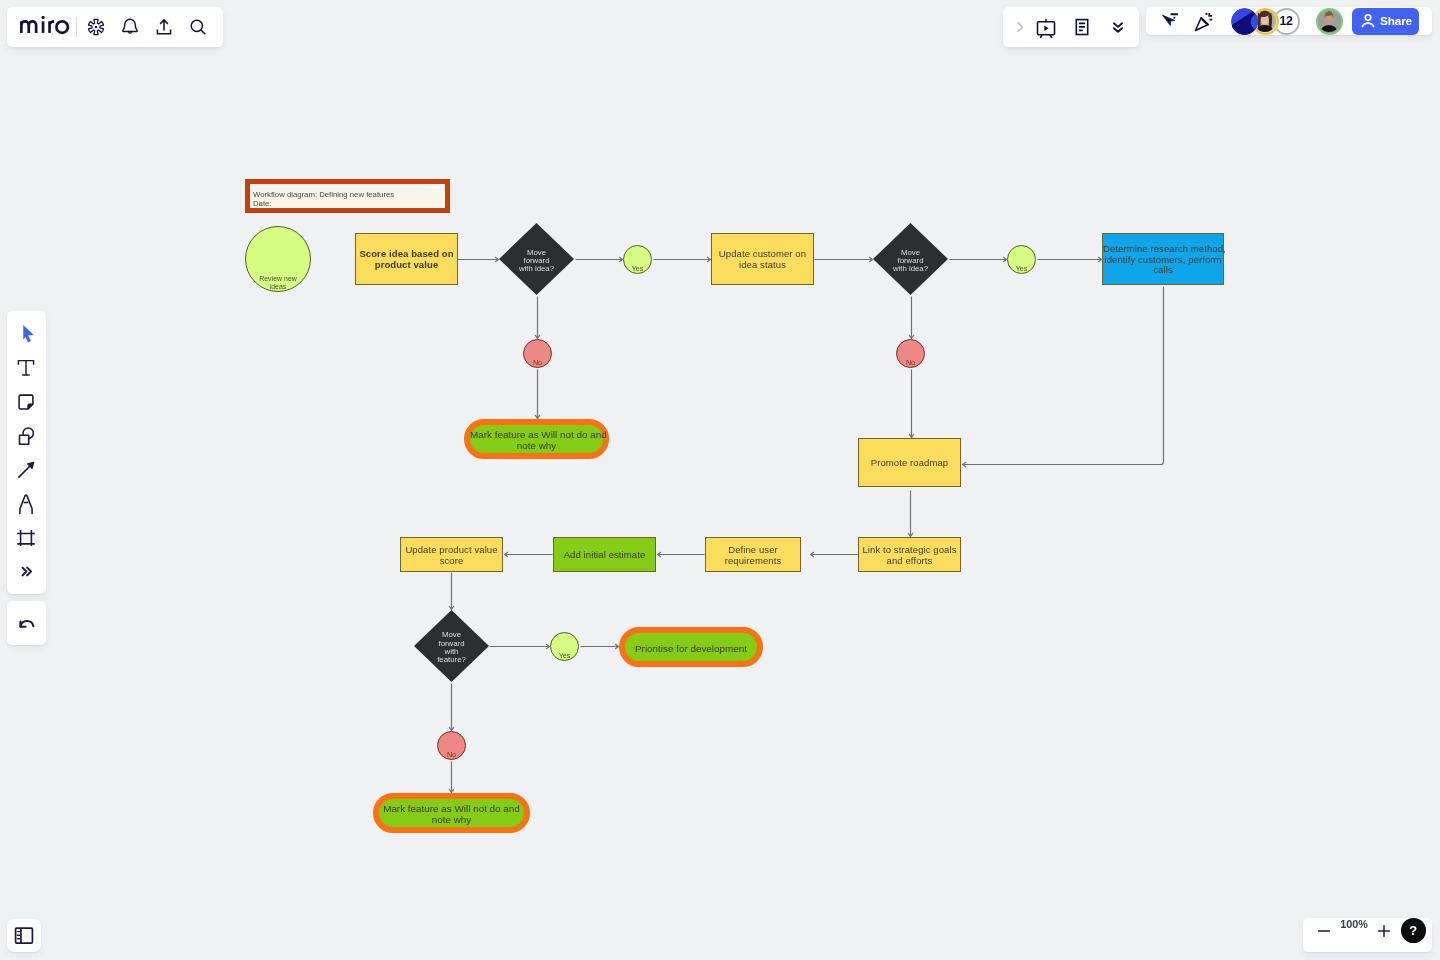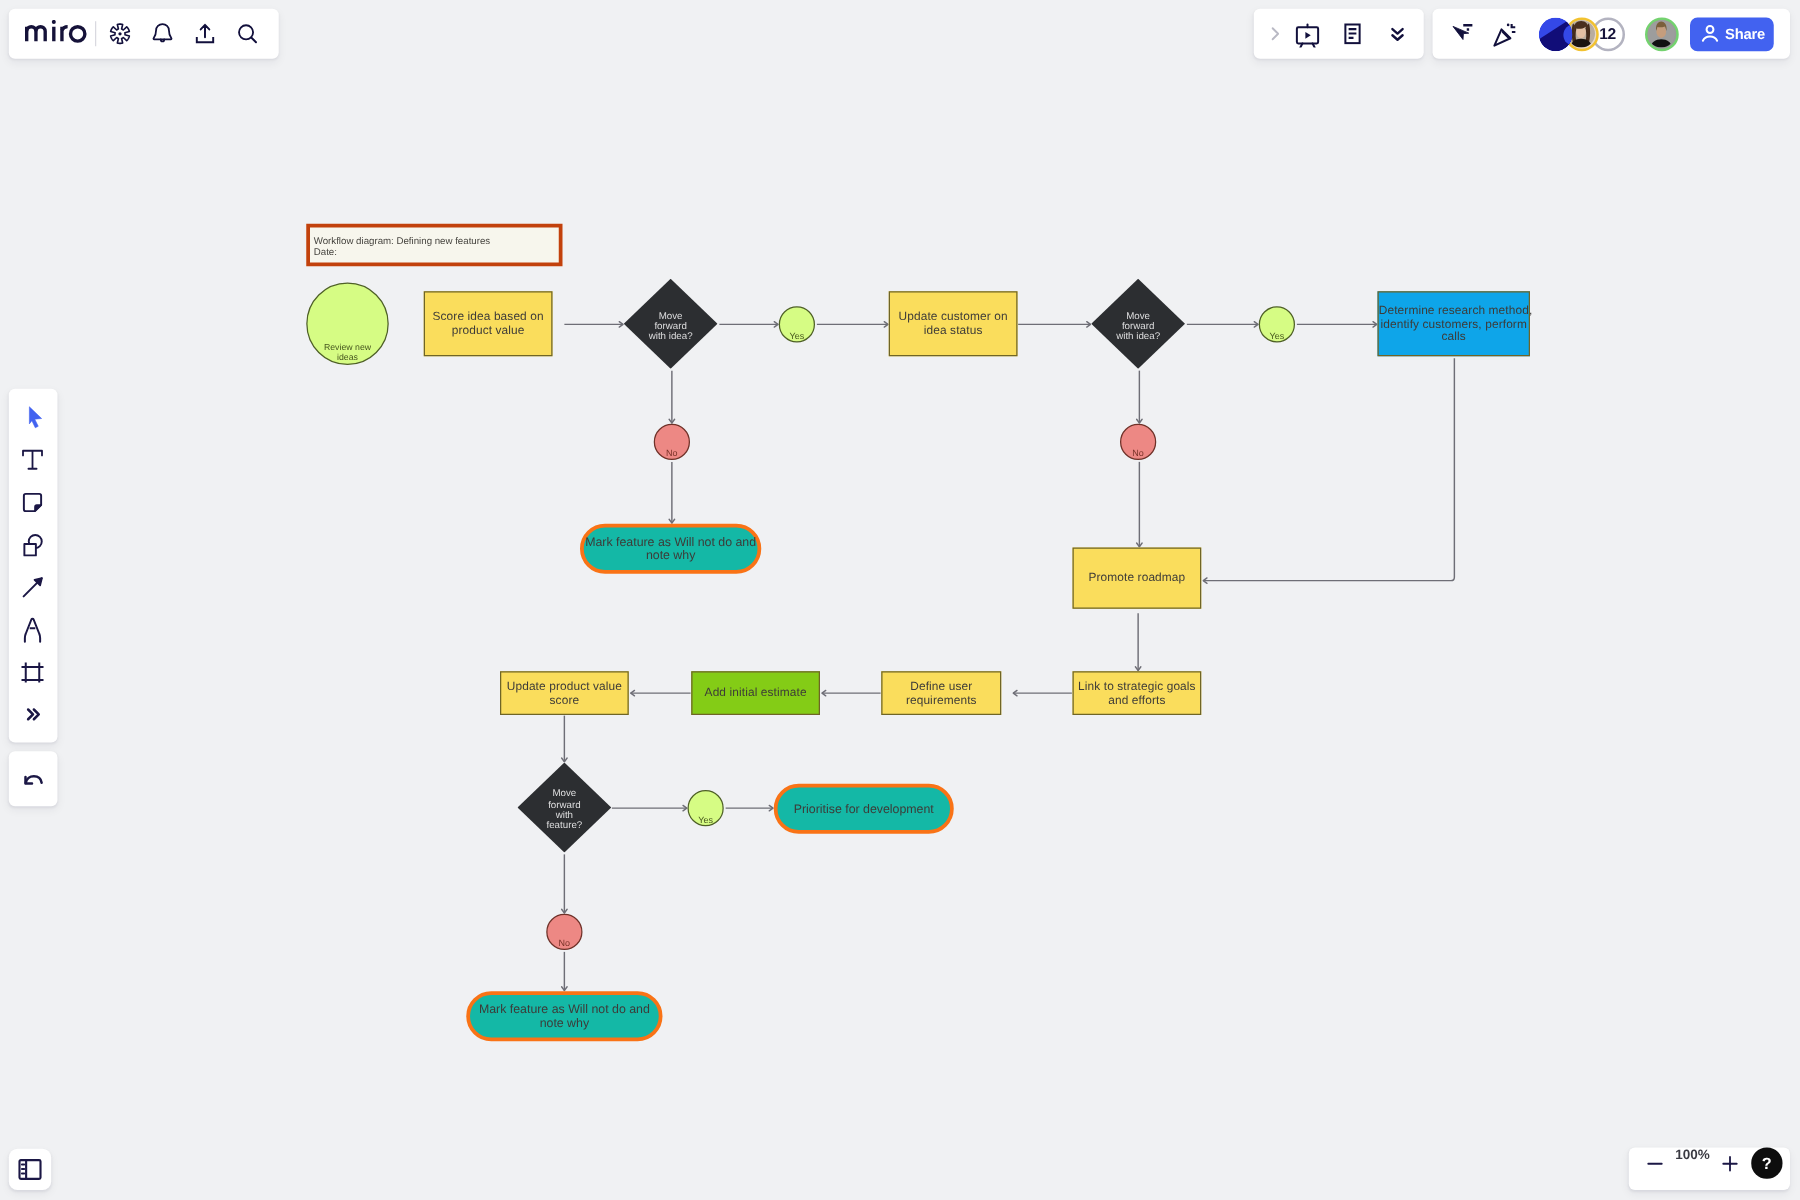--- a/index.html
+++ b/index.html
@@ -7,21 +7,21 @@
 body{width:1440px;height:960px;background:#f0f1f3;font-family:"Liberation Sans",sans-serif;overflow:hidden;position:relative;-webkit-font-smoothing:antialiased;text-rendering:optimizeLegibility;}
 .panel{position:absolute;background:#fff;border-radius:5px;box-shadow:0 1px 2px rgba(5,0,56,.06),0 3px 8px rgba(5,0,56,.06);}
 svg{display:block;}
 
 #topleft{left:7px;top:7px;height:40px;width:216px;box-sizing:border-box;display:flex;align-items:center;padding-left:6px;}
 #miro-logo{cursor:pointer;width:50px;height:22px;display:flex;align-items:center;margin-left:7px;margin-right:5.5px;}
 #tl-div{width:1px;height:20px;background:#d9d9e0;margin-right:2.8px;flex:0 0 1px;}
 .ticon{width:34px;height:34px;display:flex;align-items:center;justify-content:center;border-radius:6px;cursor:pointer;color:#12103c;flex:0 0 34px;}
 
 #tr1{left:1002.5px;top:7.3px;width:136px;height:40px;box-sizing:border-box;display:flex;align-items:center;padding:0 4px 0 10px;justify-content:space-between;}
-#tr2{left:1145.6px;top:7.3px;width:286px;height:40px;box-sizing:border-box;display:flex;align-items:center;padding:0 13px 0 8px;}
+#tr2{left:1145.6px;top:7.3px;width:286px;height:28px;box-sizing:border-box;display:flex;align-items:center;padding:0 13px 0 8px;}
 .chev{width:14px;height:34px;display:flex;align-items:center;justify-content:center;cursor:pointer;color:#b9b9c4;flex:0 0 14px;}
 .avgroup{display:flex;align-items:center;margin-left:9px;}
 .av{width:27px;height:27px;flex:0 0 27px;border-radius:50%;box-sizing:border-box;position:relative;overflow:hidden;}
 .av.cnt{background:#fff;border:2px solid #b3b3c0;display:flex;align-items:center;justify-content:center;overflow:visible;}
 .av.cnt span{font-size:12.5px;font-weight:700;color:#151239;letter-spacing:-.3px;}
 .share{background:#4262f0;color:#fff;border-radius:6px;height:27px;width:66.5px;box-sizing:border-box;display:flex;align-items:center;gap:3px;padding-left:7px;font-size:11.8px;font-weight:700;margin-left:auto;cursor:pointer;letter-spacing:-.2px;}
 
 #tools{left:7px;top:311px;width:38.7px;height:283px;box-sizing:border-box;padding:5.5px 0;display:flex;flex-direction:column;align-items:center;border-radius:5px;}
 .tool{width:34px;height:34px;flex:0 0 34px;display:flex;align-items:center;justify-content:center;border-radius:6px;cursor:pointer;color:#1b1745;}
 #undo{left:7px;top:601px;width:38.7px;height:44px;display:flex;align-items:center;justify-content:center;color:#1b1745;cursor:pointer;border-radius:5px;}
@@ -33,25 +33,25 @@
 #help{width:24.6px;height:24.6px;flex:0 0 24.6px;border-radius:50%;background:#0d0d0d;color:#fff;display:flex;align-items:center;justify-content:center;font-size:13px;font-weight:700;margin-left:auto;cursor:pointer;}
 
 #board{position:absolute;left:0;top:0;width:1440px;height:960px;}
 #edges{position:absolute;left:0;top:0;}
 .node{position:absolute;box-sizing:border-box;display:flex;align-items:center;justify-content:center;text-align:center;color:#3d3b38;cursor:pointer;}
 .node span{display:block;width:100%;white-space:nowrap;}
 .shp-rect span{transform:translateY(1px);}
 .shp-pill span{transform:translateY(1.5px);}
 .shp-rect{background:#fadd5c;border:1px solid #6f6526;font-size:9.5px;line-height:10.8px;letter-spacing:.01em;}
 .shp-circle{border-radius:50%;align-items:flex-end;}
-.shp-pill{background:#14b8a6;border:3px solid #f97316;border-radius:999px;font-size:9.9px;line-height:10.8px;}
+.shp-pill{background:#84cc16;border:6px solid #f97316;border-radius:999px;font-size:9.9px;line-height:10.8px;}
 .shp-diamond{color:#dededf;font-size:7.8px;line-height:8.3px;justify-content:flex-end;}
 .dia-bg{position:absolute;left:0;top:0;}
 .dia-txt{position:relative;z-index:2;padding-top:4px;}
-#titlenote{position:absolute;background:#f7f6ed;border:3px solid #c2410c;box-sizing:border-box;padding:7px 0 0 3px;font-size:7.75px;line-height:8.6px;color:#46443f;cursor:pointer;white-space:nowrap;}
+#titlenote{position:absolute;background:#f7f6ed;border:5px solid #c2410c;box-sizing:border-box;padding:7px 0 0 3px;font-size:7.75px;line-height:8.6px;color:#46443f;cursor:pointer;white-space:nowrap;}
 </style>
 </head>
 <body>
 
 <div id="board">
   <svg id="edges" width="1440" height="960">
     <defs>
       <marker id="arw" markerWidth="10" markerHeight="8" refX="8.3" refY="4" orient="auto" markerUnits="userSpaceOnUse">
         <path d="M5.2 1.8 L8.2 4 L5.2 6.2" fill="none" stroke="#6e6e76" stroke-width="1.1" stroke-linecap="round" stroke-linejoin="round"></path>
       </marker>
@@ -76,21 +76,21 @@
         <path d="M489.5 646.5 L549.5 646.5" marker-end="url(#arw)"></path>
         <path d="M580.5 646.5 L618.5 646.5" marker-end="url(#arw)"></path>
         <path d="M451.5 683.5 L451.5 730.5" marker-end="url(#arw)"></path>
         <path d="M451.5 761.5 L451.5 792.5" marker-end="url(#arw)"></path>
       </g>
   </svg>
   <div id="nodelayer">
       <div class="node shp-circle" style="left: 245px; top: 226px; width: 66px; height: 66px; background: rgb(214, 252, 132); border: 1px solid rgb(78, 96, 38); font-size: 7px; color: rgb(71, 87, 31); line-height: 8px;">
         <span>Review new<br>ideas</span>
       </div>
-      <div class="node shp-rect" style="left: 339px; top: 233px; width: 103px; height: 52px; background: rgb(250, 221, 92);">
+      <div class="node shp-rect" style="left: 355px; top: 233px; width: 103px; height: 52px; background: rgb(250, 221, 92); font-weight: bold;">
         <span>Score idea based on<br>product value</span>
       </div>
       <div class="node shp-diamond" style="left: 499px; top: 223px; width: 75px; height: 72px;">
         <svg class="dia-bg" width="75" height="72" viewBox="0 0 75 72">
           <path d="M37.5 0 L75 36 L37.5 72 L0 36 Z" fill="#2c2e31"></path>
         </svg>
         <span class="dia-txt">Move<br>forward<br>with idea?</span>
       </div>
       <div class="node shp-circle" style="left: 623px; top: 245px; width: 29px; height: 29px; background: rgb(214, 252, 132); border: 1px solid rgb(78, 96, 38); font-size: 7.2px; color: rgb(71, 87, 31); line-height: 8px;">
         <span>Yes</span>

